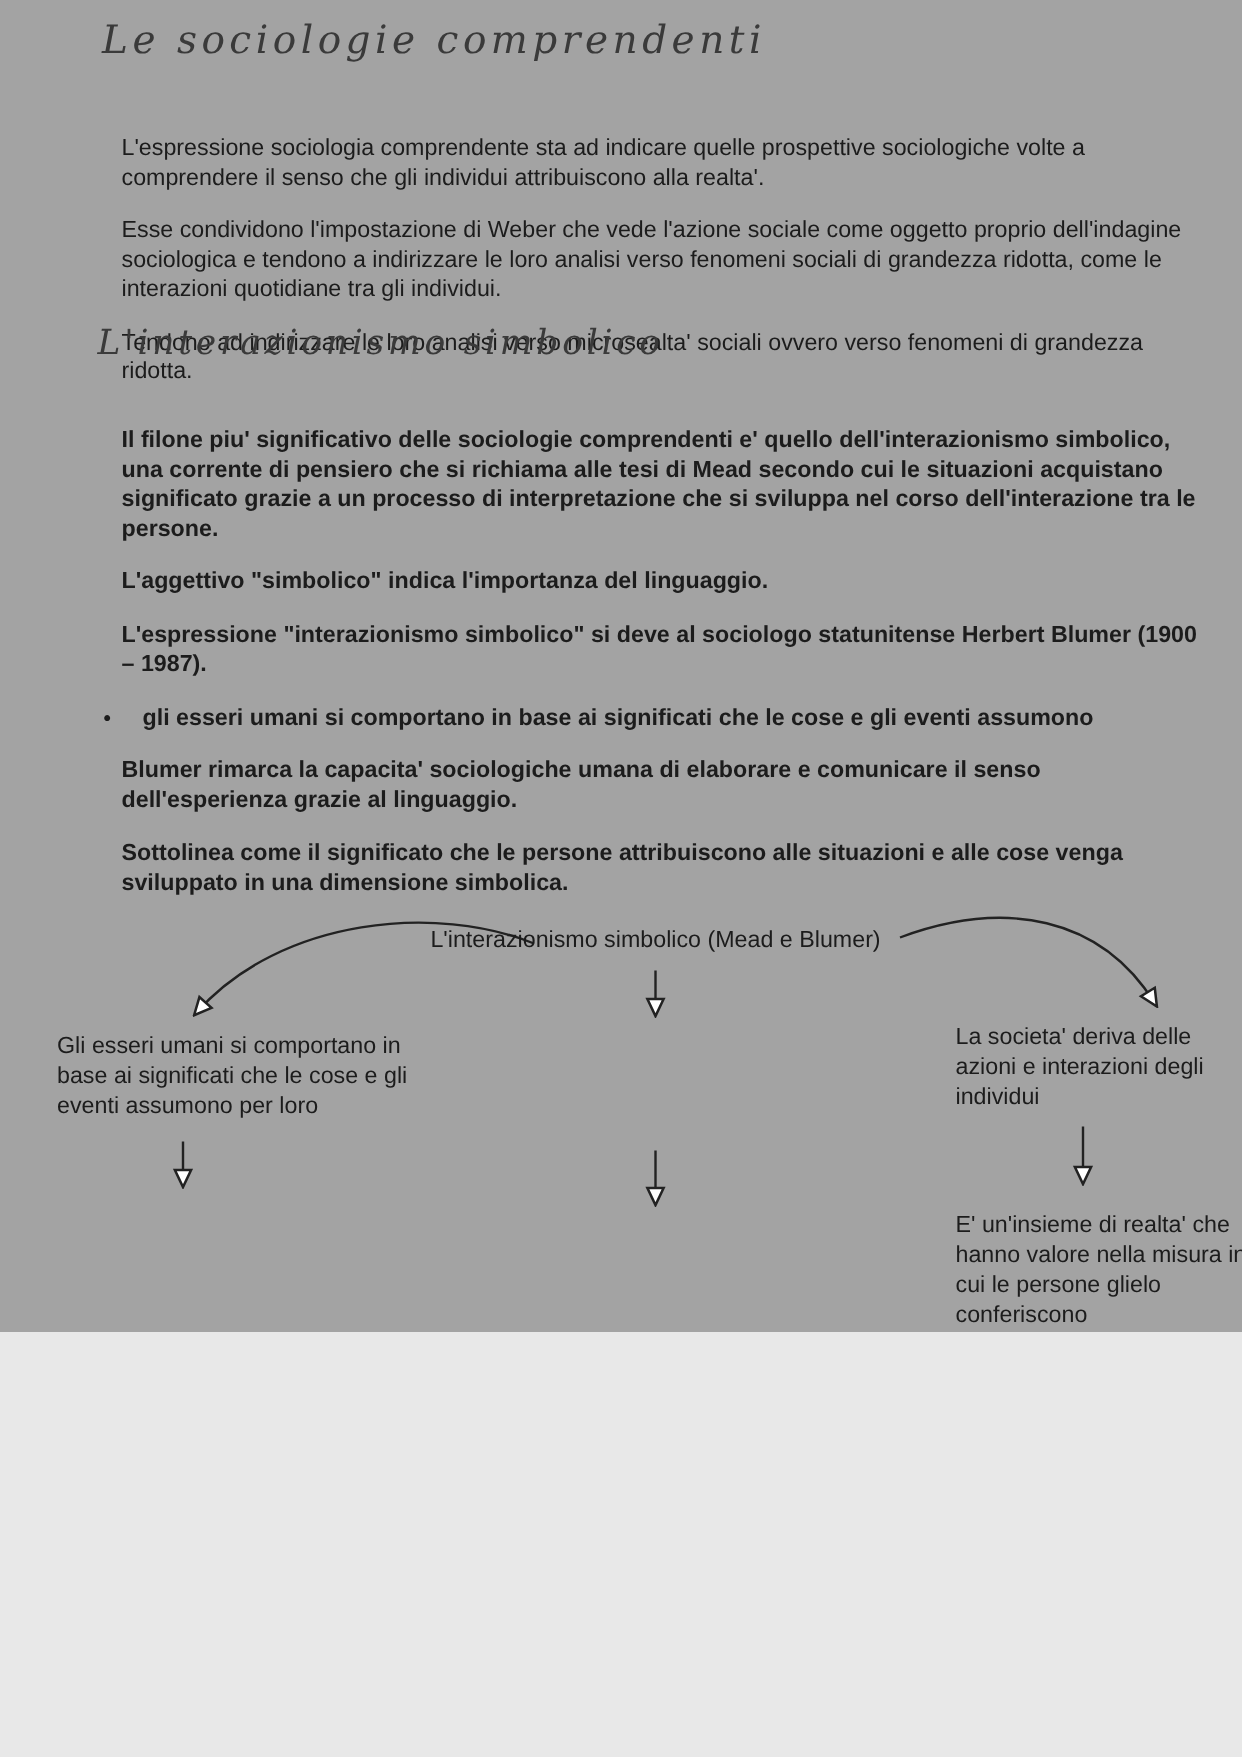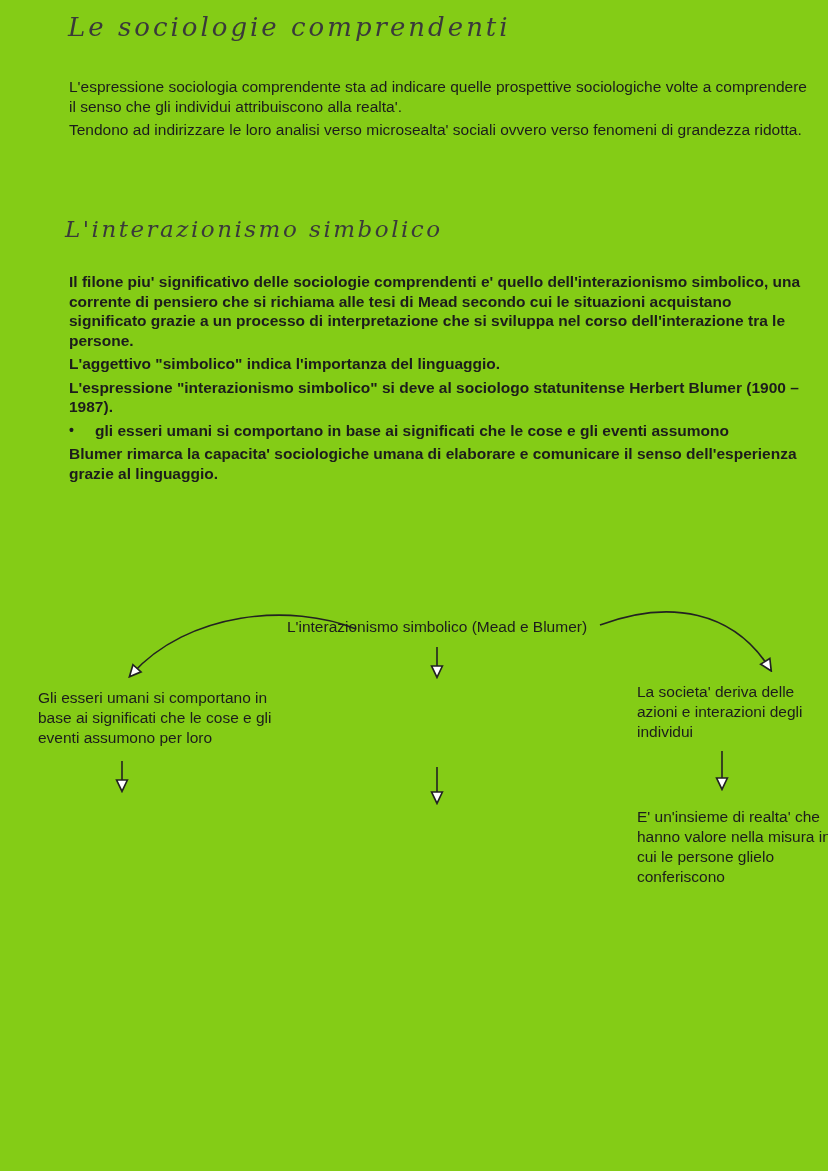--- a/index.html
+++ b/index.html
@@ -1,36 +1,36 @@
 <!DOCTYPE html>
 <html><head>
 <meta charset="utf-8">
 <style>
   html,body{margin:0;padding:0;background:#e8e8e8;}
   .page{
     position:relative;
-    width:828px;height:1171px;
+    width:828px;height:888px;
     margin:0 auto;
-    background:#84cc16;
+    background:#a3a3a3;
     font-family:"Liberation Sans",sans-serif;
     color:#1c1c1c;
     overflow:hidden;
   }
   .doc-title{
     position:absolute;left:68px;top:12px;
     font-family:"DejaVu Serif",serif;
     font-style:italic;font-weight:normal;
     font-size:26px;letter-spacing:3px;
     color:#3a3a3a;margin:0;
   }
   .text-col{
     position:absolute;left:65px;width:750px;
     font-size:15.5px;line-height:19.5px;
   }
-  .text-col p{margin:4px;}
+  .text-col p{margin:16px;}
   .intro{top:73px;}
   .subheading{
     position:absolute;left:65px;top:216px;width:660px;
     text-align:left;
     font-family:"DejaVu Serif",serif;
     font-style:italic;font-weight:normal;
     font-size:23px;letter-spacing:2.5px;
     color:#3a3a3a;margin:0;
   }
   .symbolic{top:268px;font-weight:bold;}
@@ -63,33 +63,35 @@
 </style>
 </head>
 <body>
 
 <div class="page">
 
   <h1 class="doc-title">Le sociologie comprendenti</h1>
 
   <div class="text-col intro">
     <p>L'espressione sociologia comprendente sta ad indicare quelle prospettive sociologiche volte a comprendere il senso che gli individui attribuiscono alla realta'.</p>
+    <p>Esse condividono l'impostazione di Weber che vede l'azione sociale come oggetto proprio dell'indagine sociologica e tendono a indirizzare le loro analisi verso fenomeni sociali di grandezza ridotta, come le interazioni quotidiane tra gli individui.</p>
     <p>Tendono ad indirizzare le loro analisi verso microsealta' sociali ovvero verso fenomeni di grandezza ridotta.</p>
   </div>
 
   <h2 class="subheading">L'interazionismo simbolico</h2>
 
   <div class="text-col symbolic">
     <p>Il filone piu' significativo delle sociologie comprendenti e' quello dell'interazionismo simbolico, una corrente di pensiero che si richiama alle tesi di Mead secondo cui le situazioni acquistano significato grazie a un processo di interpretazione che si sviluppa nel corso dell'interazione tra le persone.</p>
     <p>L'aggettivo "simbolico" indica l'importanza del linguaggio.</p>
     <p>L'espressione "interazionismo simbolico" si deve al sociologo statunitense Herbert Blumer (1900 – 1987).</p>
     <ul class="key-points">
       <li>gli esseri umani si comportano in base ai significati che le cose e gli eventi assumono</li>
     </ul>
     <p>Blumer rimarca la capacita' sociologiche umana di elaborare e comunicare il senso dell'esperienza grazie al linguaggio.</p>
+    <p>Sottolinea come il significato che le persone attribuiscono alle situazioni e alle cose venga sviluppato in una dimensione simbolica.</p>
   </div>
 
   <div class="diagram">
     <svg width="828" height="330" viewBox="0 0 828 330">
       <defs>
         <marker id="ah" viewBox="0 0 12 12" refX="9" refY="6" markerWidth="9" markerHeight="9" orient="auto-start-reverse">
           <path d="M1.5,1.5 L11,6 L1.5,10.5 Z" fill="#ffffff" stroke="#222222" stroke-width="1.4"></path>
         </marker>
       </defs>
       <path d="M 356 34 C 292 8, 188 16, 131 80" fill="none" stroke="#222222" stroke-width="1.6" marker-end="url(#ah)"></path>

